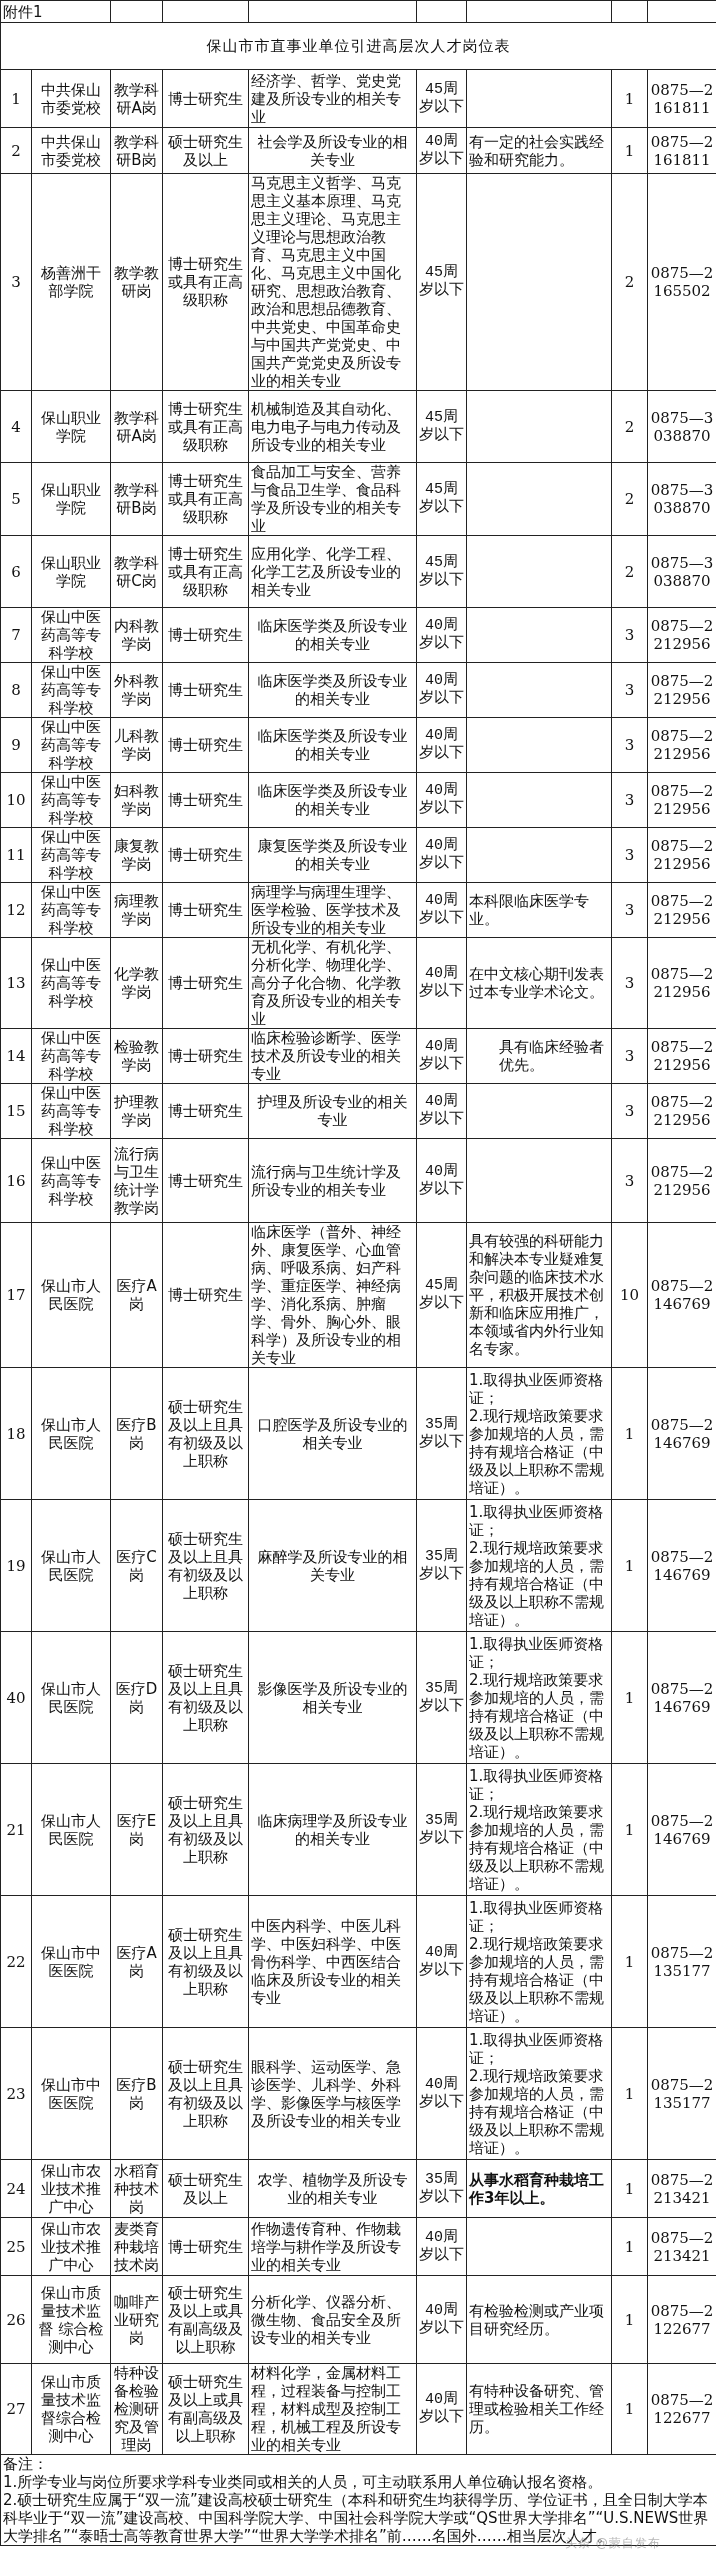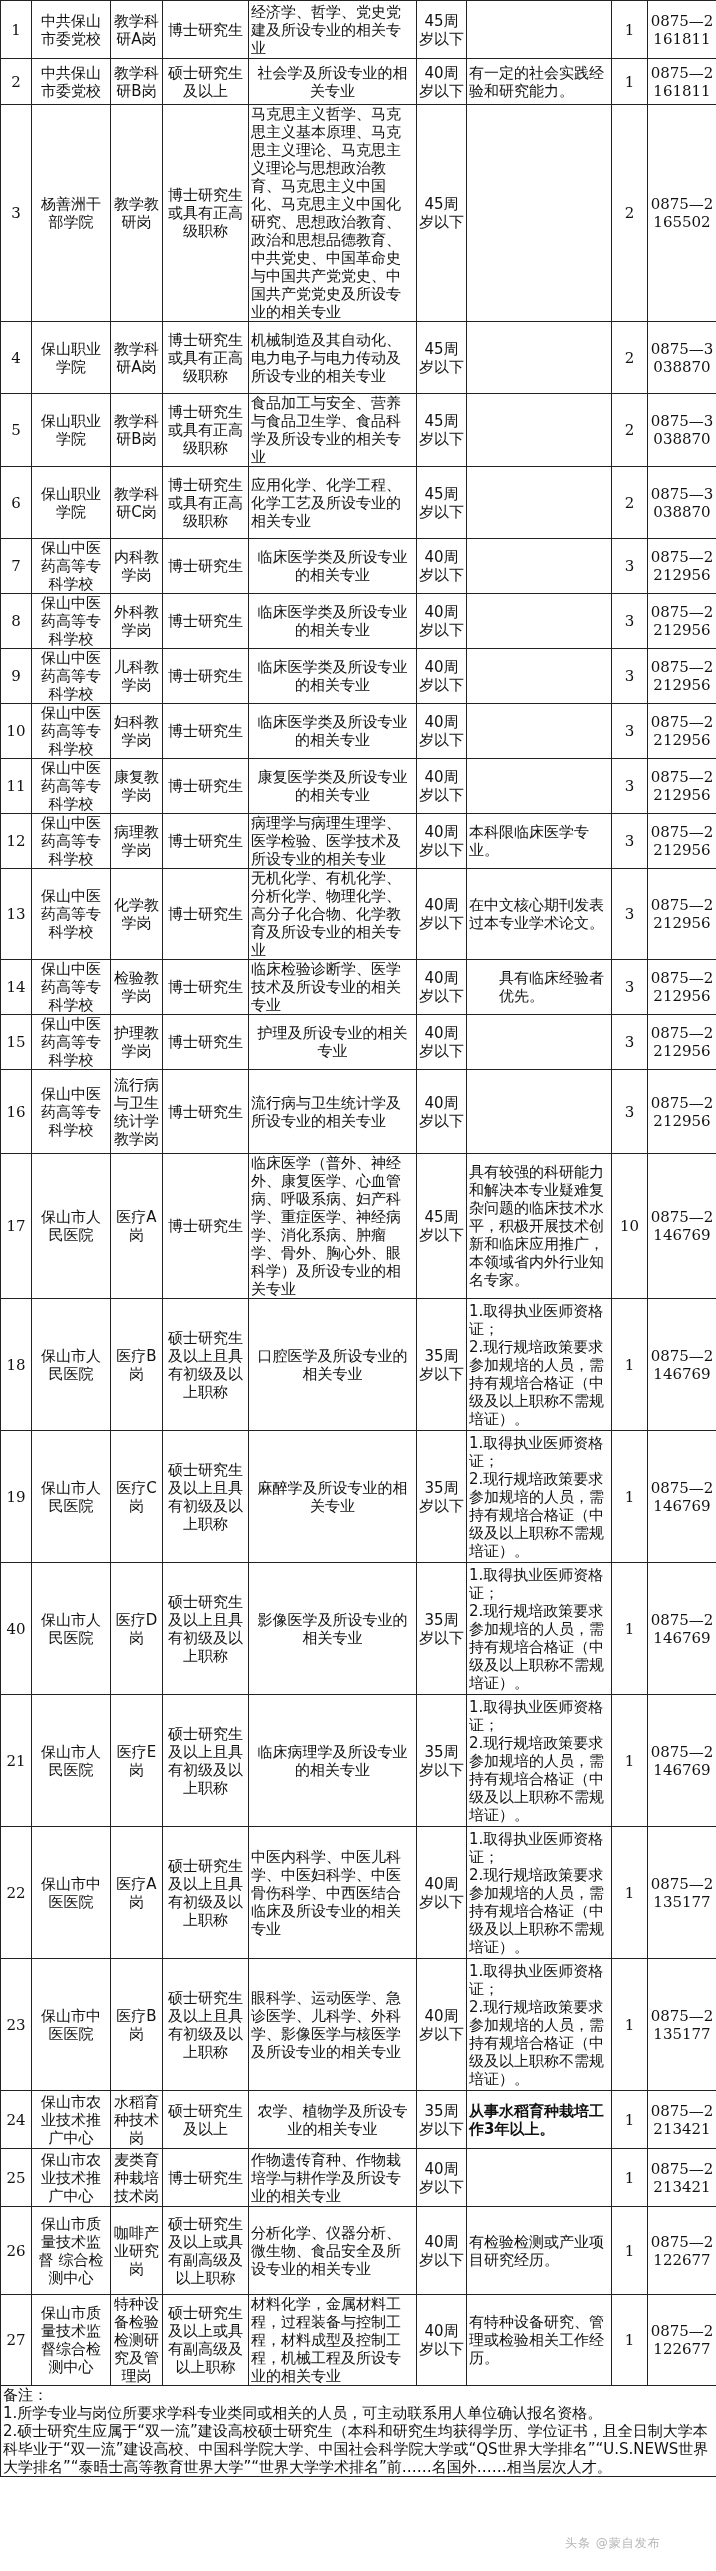--- a/index.html
+++ b/index.html
@@ -8,41 +8,54 @@
   table.grid { border-collapse: collapse; width: 716px; table-layout: fixed; }
   table.grid td { border: 1px solid #222; padding: 0 2px; vertical-align: middle; font-size: 15px; line-height: 18px; word-break: break-all; }
   .attach-row td { border-color: #cfcfcf; height: 21px; font-size: 15px; }
   .attach-row td.first { border-left: 1px solid #222; }
   .title { text-align: center; font-size: 27px; line-height: 46px; height: 46px; letter-spacing: 1px; }
   .hdr td { text-align: center; font-size: 15px; line-height: 18px; height: 50px; }
   .c { text-align: center; }
   .l { text-align: left; }
   .num { font-family: "DejaVu Serif", "Liberation Serif", serif; font-size: 14px; }
   .phone { text-align: center; font-family: "DejaVu Serif", "Liberation Serif", serif; font-size: 13px; line-height: 20px; padding: 0 1px; }
-  .age { text-align: center; font-size: 14px; }
+  .age { text-align: center; font-size: 14px; font-family: Liberation Mono, monospace; }
   .notes td { font-size: 14.5px; line-height: 21px; padding: 2px 3px 4px 3px; text-align: left; }
   .watermark { position: absolute; left: 565px; top: 2535px; font-size: 12px; color: rgba(120,120,120,0.55); letter-spacing: 1px; pointer-events: none; }
 </style>
 </head>
 <body>
 
 <div class="sheet">
   <table class="grid">
     <colgroup>
       <col style="width:31px">
         <col style="width:79px">
         <col style="width:52px">
         <col style="width:86px">
         <col style="width:168px">
         <col style="width:50px">
         <col style="width:145px">
         <col style="width:36px">
         <col style="width:69px">
     </colgroup>
     <tbody id="tbody">
+      <tr class="attach-row">
+        <td class="first l" colspan="2">附件1</td>
+        <td></td>
+          <td></td>
+          <td></td>
+          <td></td>
+          <td></td>
+          <td></td>
+          <td style="border-right:1px solid #222"></td>
+      </tr>
+      <tr>
+        <td class="title" colspan="9">保山市市直事业单位引进高层次人才岗位表</td>
+      </tr>
     <tr style="height: 58px;">
           <td class="c num">1</td>
           <td class="c">中共保山市委党校</td>
           <td class="c">教学科研A岗</td>
           <td class="c">博士研究生</td>
           <td class="l">经济学、哲学、党史党建及所设专业的相关专业</td>
           <td class="age">45周岁以下</td>
           <td class="l" style="white-space: pre-line;"></td>
           <td class="c num">1</td>
           <td class="phone">0875—2161811</td>

